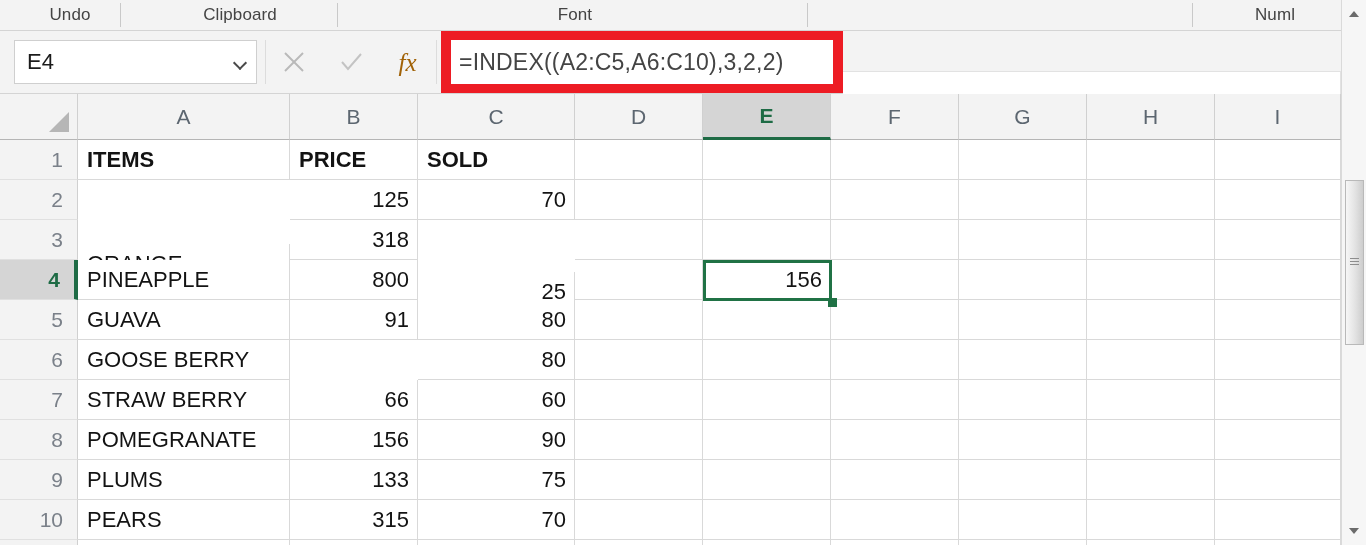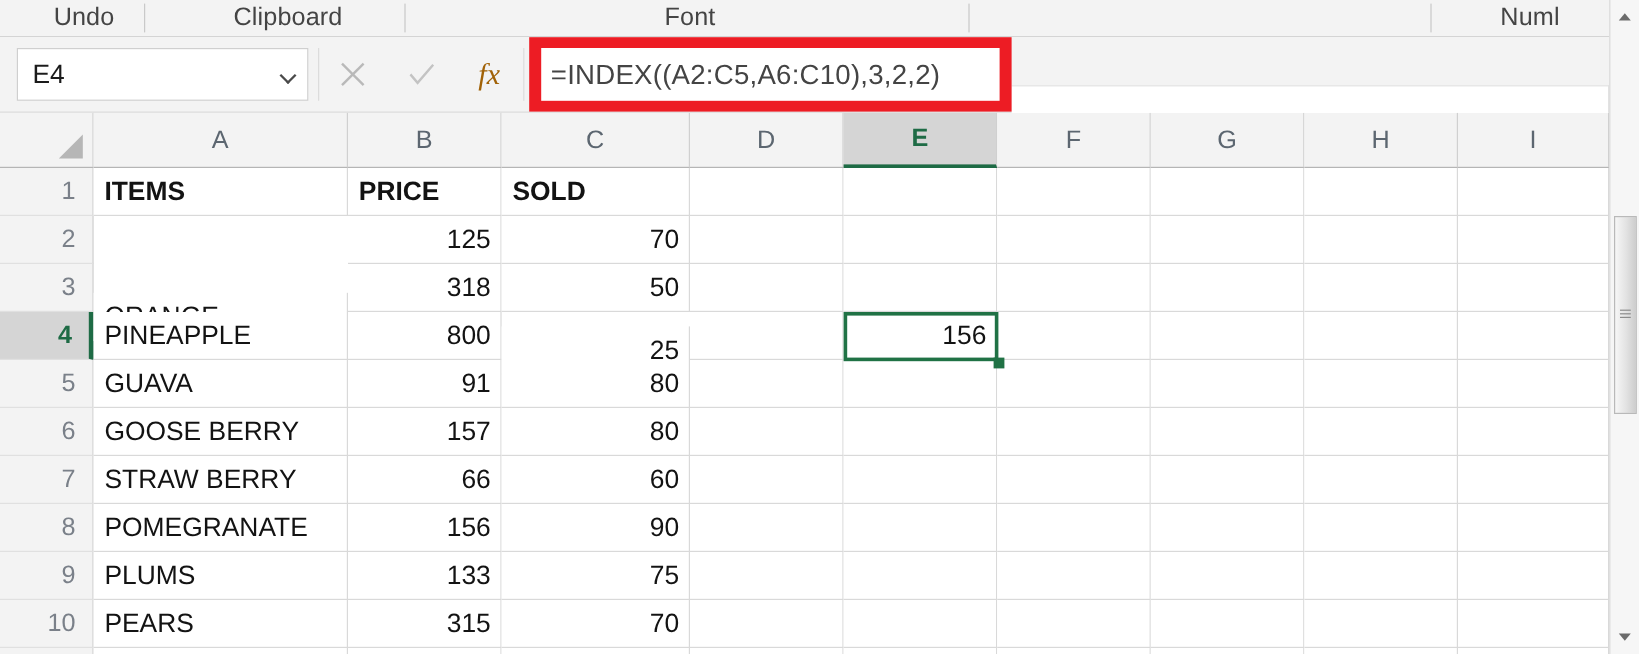--- a/index.html
+++ b/index.html
@@ -33,21 +33,21 @@
     border-bottom: 1px solid #d4d4d4;
     box-sizing: border-box;
   }
   .ribbon-group {
     position: absolute;
     top: 0;
     height: 30px;
     display: flex;
     align-items: center;
     justify-content: center;
-    font-size: 21px;
+    font-size: 17px;
     color: #444444;
     letter-spacing: .1px;
     white-space: nowrap;
   }
   .ribbon-sep {
     position: absolute;
     top: 3px;
     width: 1px;
     height: 24px;
     background: #c9c9c9;
@@ -490,23 +490,20 @@
         <div class="cell text" style="left: 753px; width: 128px; top: 40px;"></div>
         <div class="cell text" style="left: 881px; width: 128px; top: 40px;"></div>
         <div class="cell text" style="left: 1009px; width: 128px; top: 40px;"></div>
         <div class="cell text" style="left: 1137px; width: 126px; top: 40px;"></div>
         <div class="cell text" style="left: 0px; width: 212px; top: 80px; margin-top: 24px;">
           <span>ORANGE</span>
         </div>
         <div class="cell num" style="left: 212px; width: 128px; top: 80px;">
           <span>318</span>
         </div>
-        <div class="cell num" style="left: 340px; width: 157px; top: 80px;">
-          <span>50</span>
-        </div>
         <div class="cell text" style="left: 497px; width: 128px; top: 80px;"></div>
         <div class="cell text" style="left: 625px; width: 128px; top: 80px;"></div>
         <div class="cell text" style="left: 753px; width: 128px; top: 80px;"></div>
         <div class="cell text" style="left: 881px; width: 128px; top: 80px;"></div>
         <div class="cell text" style="left: 1009px; width: 128px; top: 80px;"></div>
         <div class="cell text" style="left: 1137px; width: 126px; top: 80px;"></div>
         <div class="cell text" style="left: 0px; width: 212px; top: 120px;">
           <span>PINEAPPLE</span>
         </div>
         <div class="cell num" style="left: 212px; width: 128px; top: 120px;">
@@ -533,23 +530,20 @@
           <span>80</span>
         </div>
         <div class="cell text" style="left: 497px; width: 128px; top: 160px;"></div>
         <div class="cell text" style="left: 625px; width: 128px; top: 160px;"></div>
         <div class="cell text" style="left: 753px; width: 128px; top: 160px;"></div>
         <div class="cell text" style="left: 881px; width: 128px; top: 160px;"></div>
         <div class="cell text" style="left: 1009px; width: 128px; top: 160px;"></div>
         <div class="cell text" style="left: 1137px; width: 126px; top: 160px;"></div>
         <div class="cell text" style="left: 0px; width: 212px; top: 200px;">
           <span>GOOSE BERRY</span>
-        </div>
-        <div class="cell num" style="left: 212px; width: 128px; top: 200px;">
-          <span>157</span>
         </div>
         <div class="cell num" style="left: 340px; width: 157px; top: 200px;">
           <span>80</span>
         </div>
         <div class="cell text" style="left: 497px; width: 128px; top: 200px;"></div>
         <div class="cell text" style="left: 625px; width: 128px; top: 200px;"></div>
         <div class="cell text" style="left: 753px; width: 128px; top: 200px;"></div>
         <div class="cell text" style="left: 881px; width: 128px; top: 200px;"></div>
         <div class="cell text" style="left: 1009px; width: 128px; top: 200px;"></div>
         <div class="cell text" style="left: 1137px; width: 126px; top: 200px;"></div>

